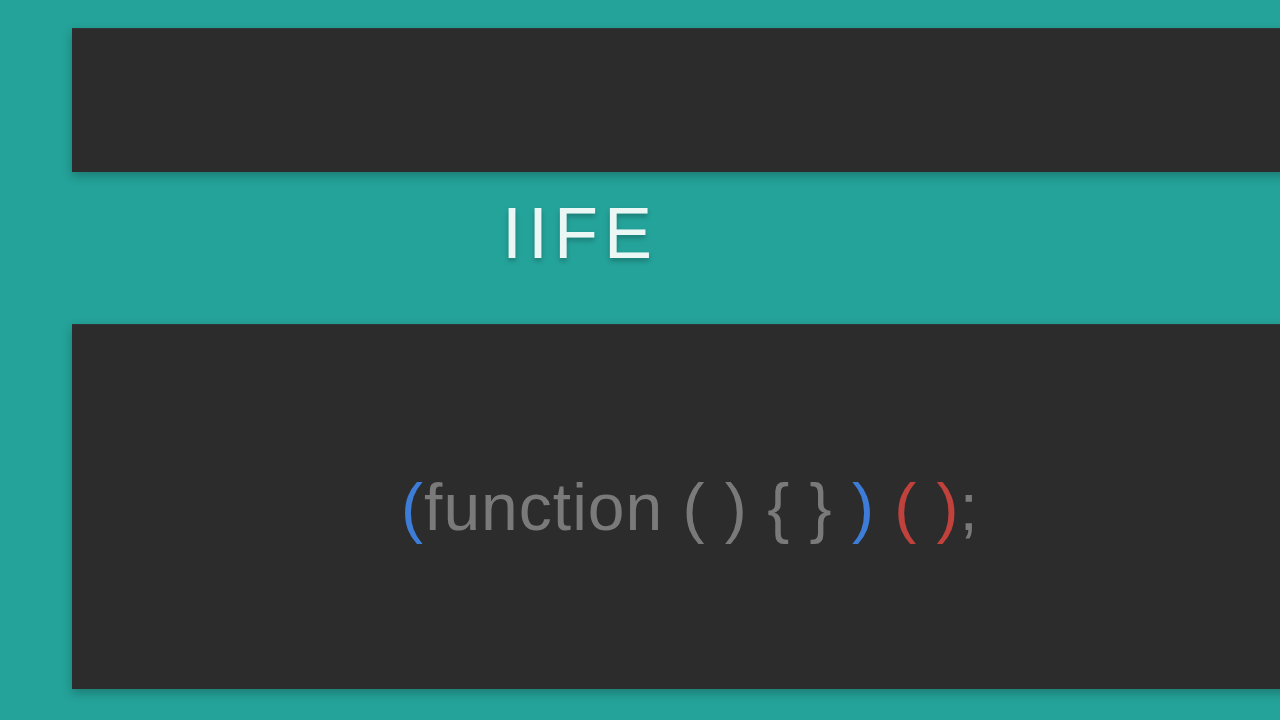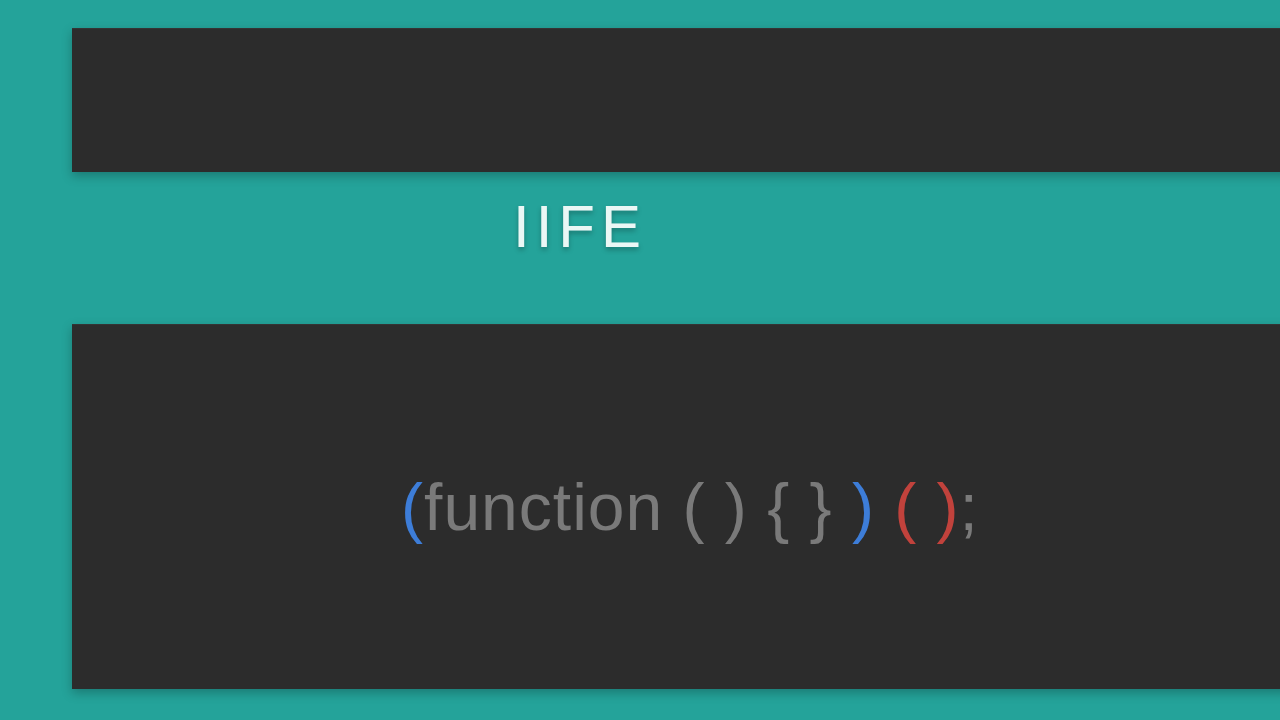--- a/index.html
+++ b/index.html
@@ -28,21 +28,21 @@
     justify-content: center;
   }
   .title {
     position: absolute;
     top: 192px;
     left: 0;
     width: 1160px;
     text-align: center;
     color: #eaf7f5;
     font-weight: 200;
-    font-size: 60px;
+    font-size: 72px;
     letter-spacing: 6px;
     text-shadow: 0 3px 5px rgba(0,0,0,0.25);
   }
   .code {
     font-size: 66px;
     font-weight: 300;
     letter-spacing: 1px;
     white-space: nowrap;
     text-align: center;
     font-family: "Helvetica Neue", Arial, sans-serif;

